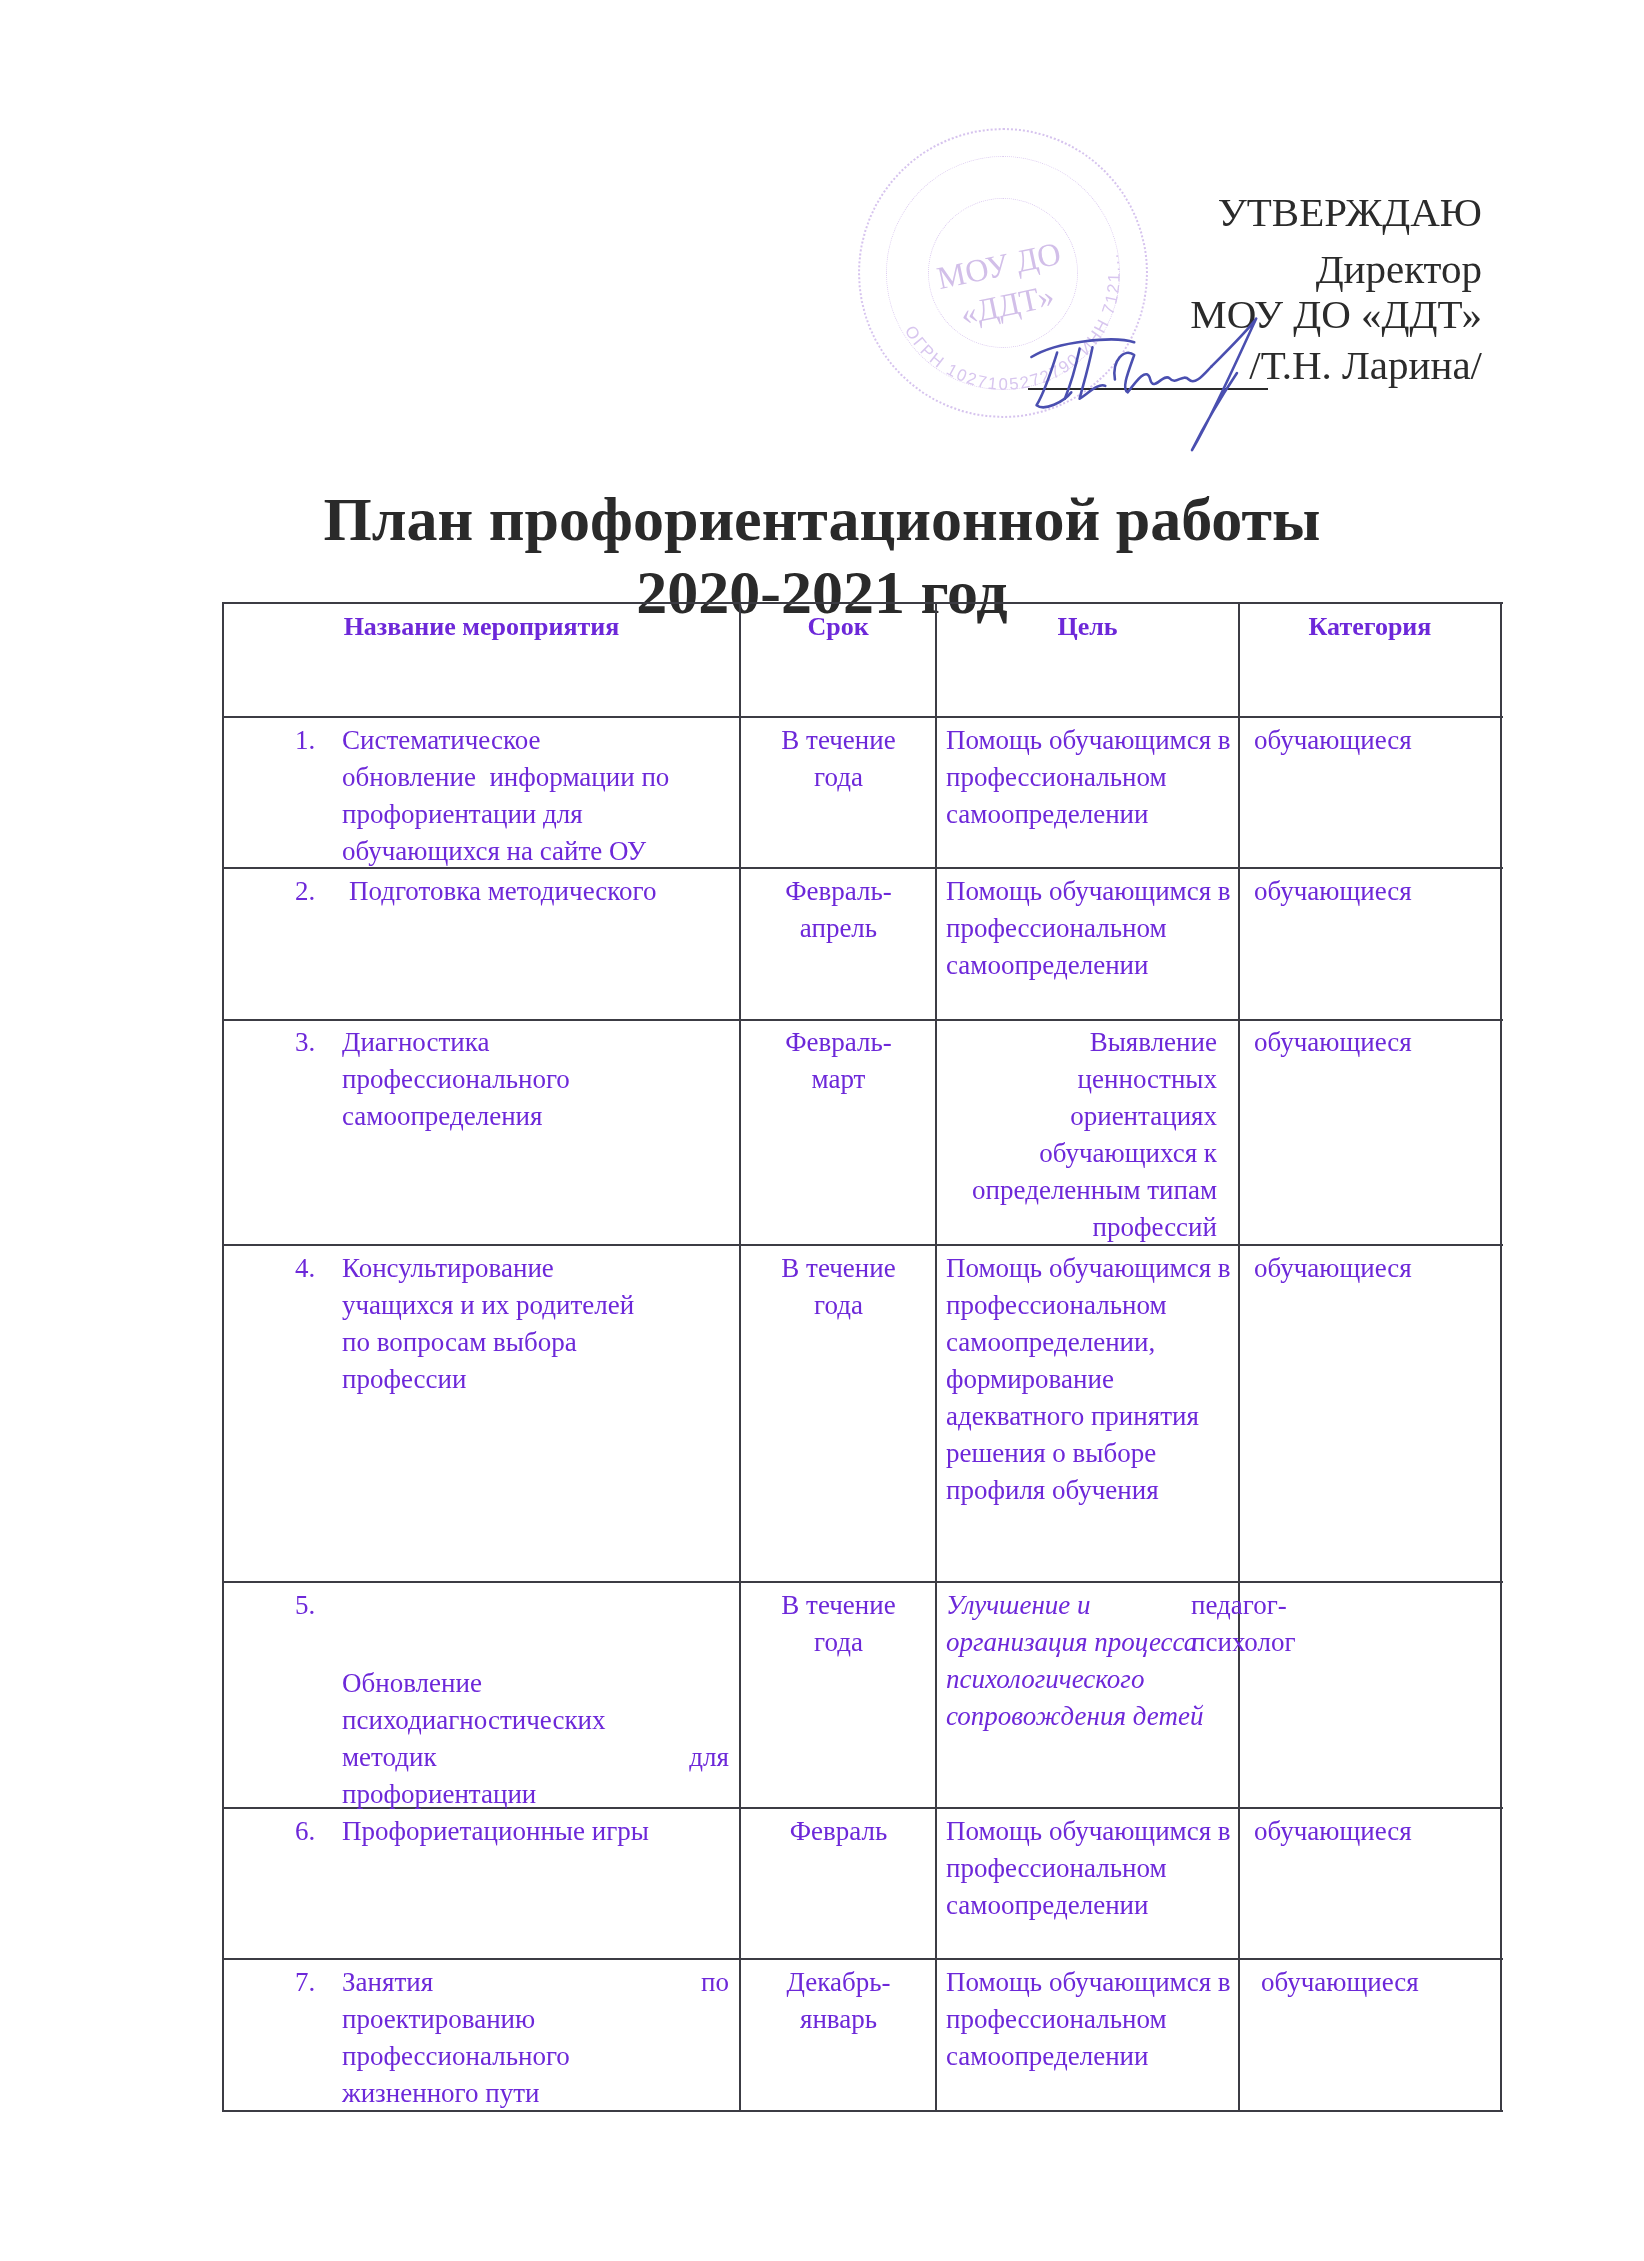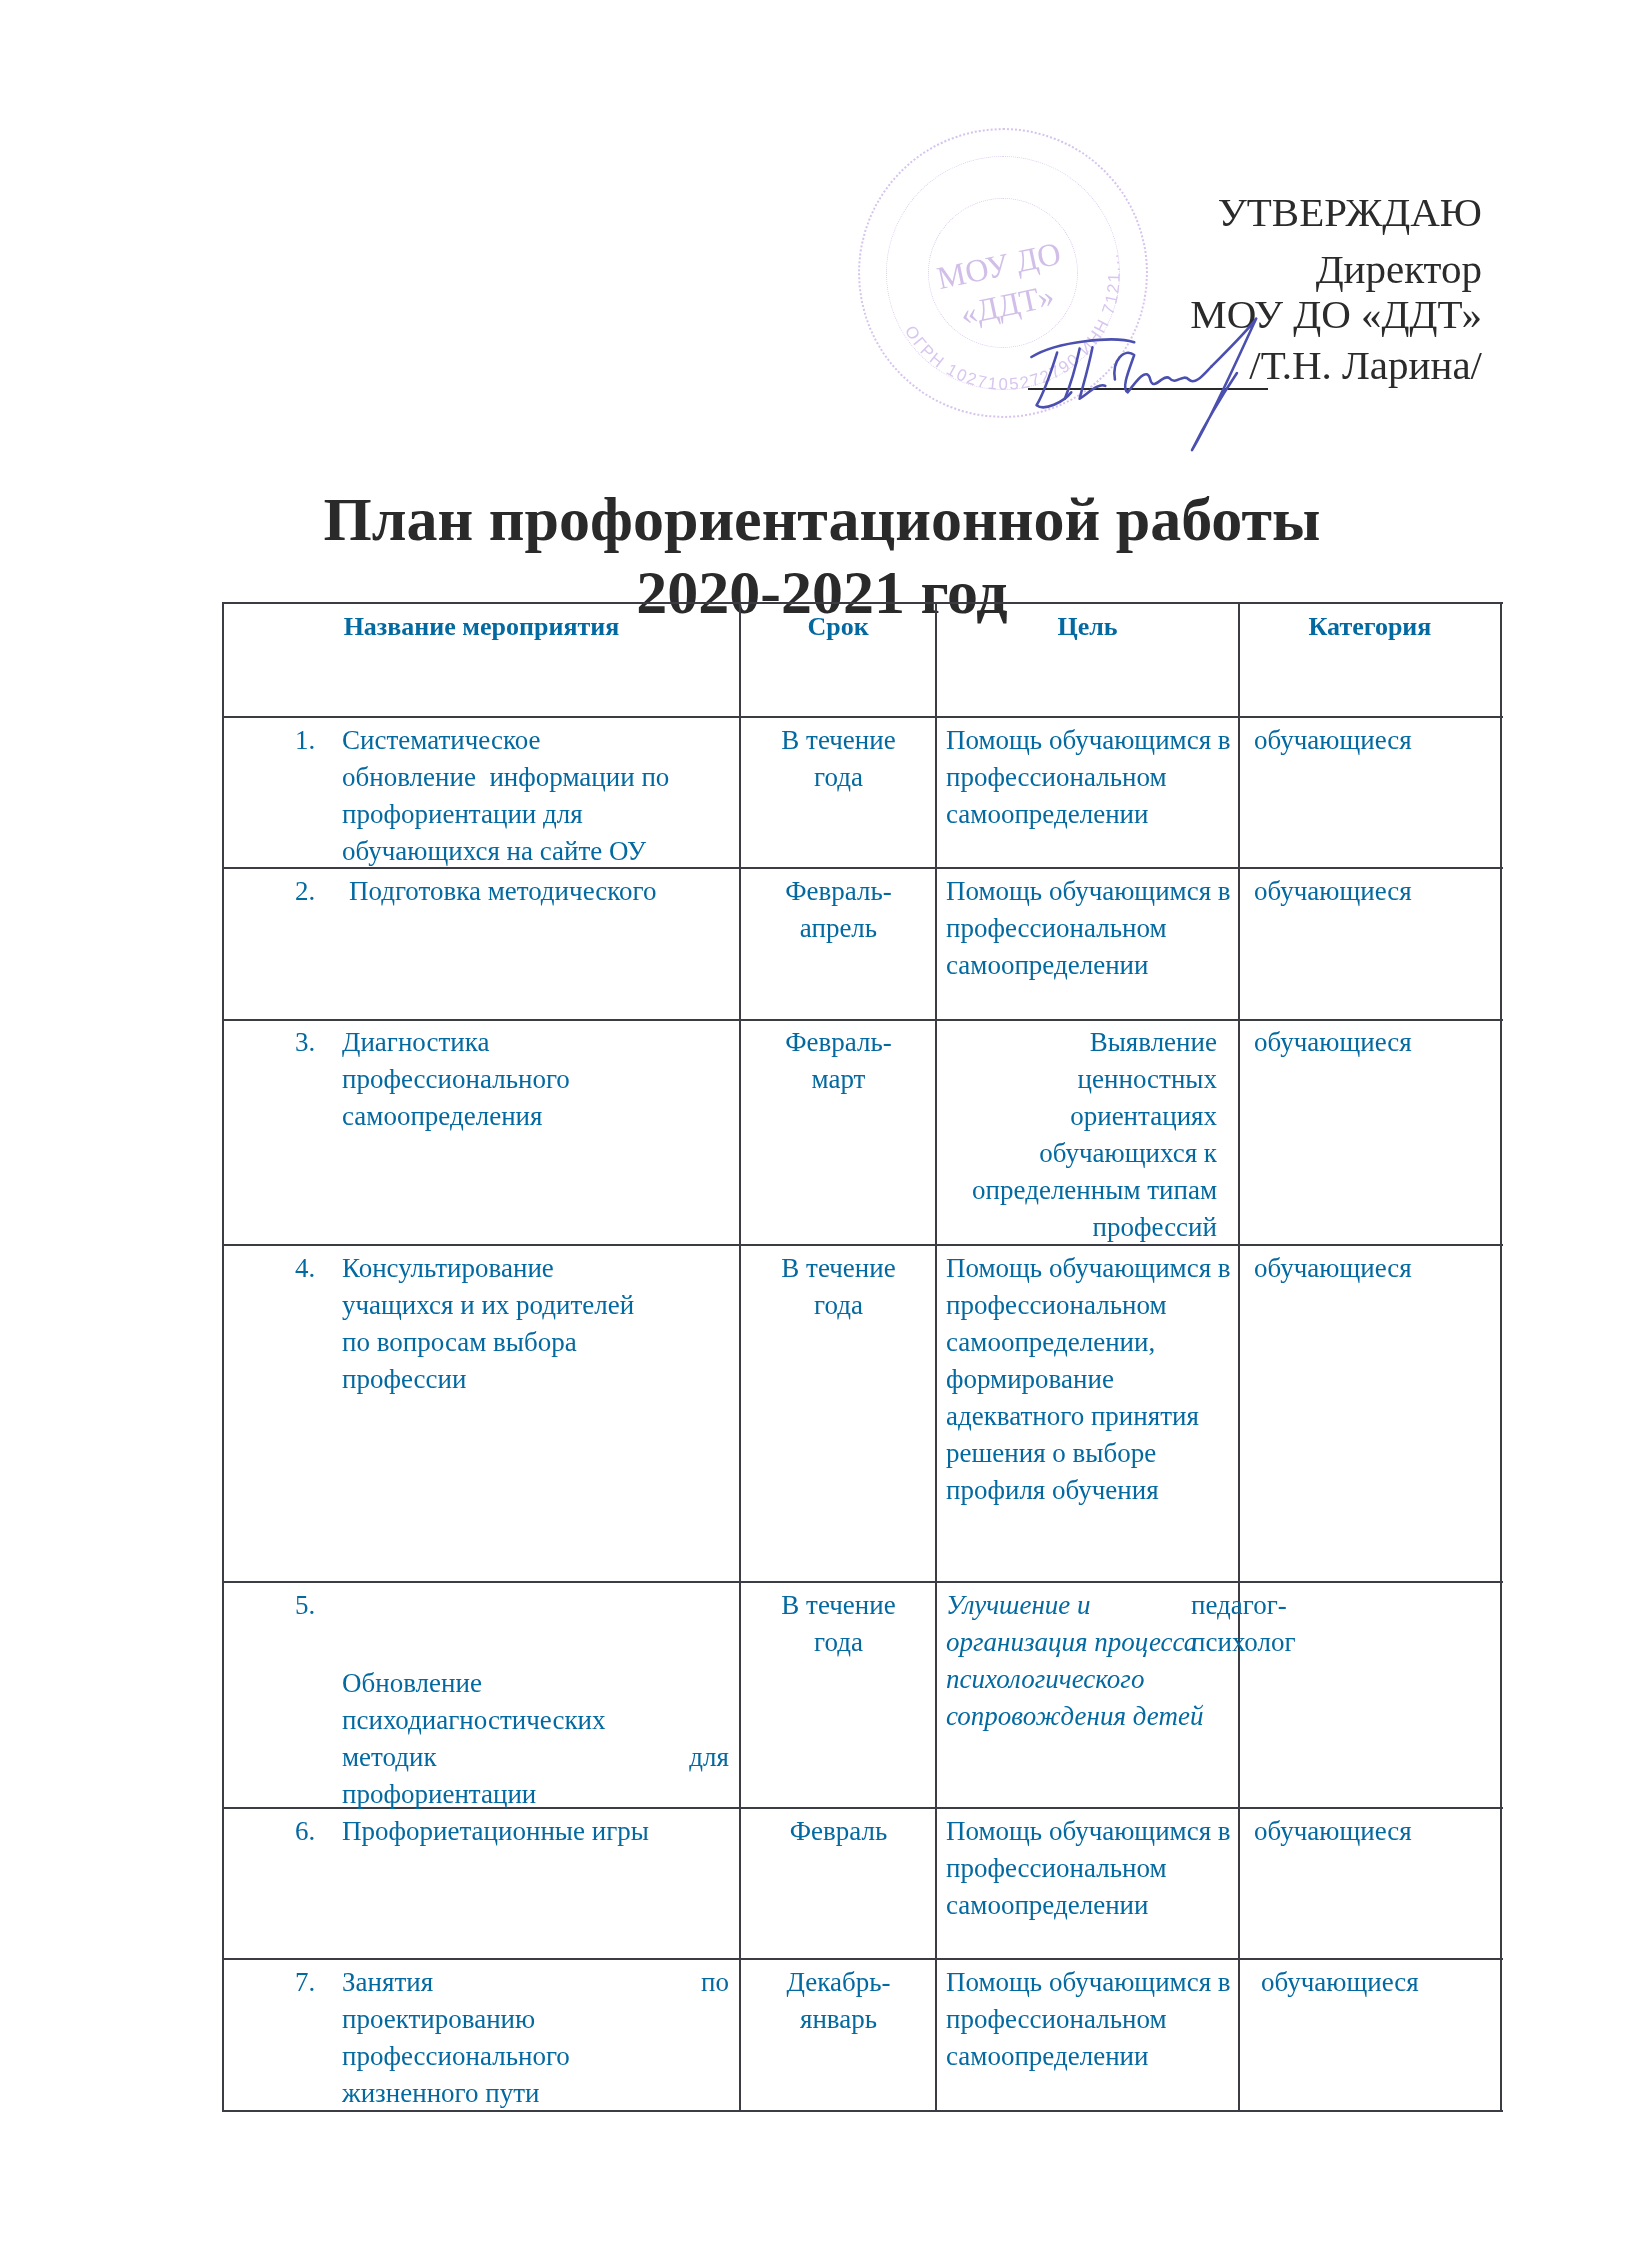--- a/index.html
+++ b/index.html
@@ -18,21 +18,21 @@
   .stamp .center { position:absolute; left:0; right:0; top:115px; text-align:center; font-size:32px; line-height:40px; color:#d2bfe9; font-family:"Liberation Serif", serif; transform:rotate(-12deg); }
   .stamp svg { position:absolute; left:0; top:0; }
 
   
   .signature { position:absolute; left:1018px; top:296px; }
 
   
   .title { position:absolute; left:0; width:1644px; text-align:center; font-weight:bold; font-size:62px; line-height:73px; color:#2a2a2a; }
   .hline { position:absolute; left:222px; width:1281px; height:1.9px; background:#3c3c44; }
   .vline { position:absolute; width:1.9px; background:#3c3c44; }
-  .cell { position:absolute; font-size:27px; line-height:37px; color:#0369a1; box-sizing:border-box; }
+  .cell { position:absolute; font-size:27px; line-height:37px; color:#6d28d9; box-sizing:border-box; }
   .hdr { font-weight:bold; text-align:center; font-size:26px; }
   .c2 { text-align:center; }
   .just-line { display:flex; justify-content:space-between; }
 </style>
 </head>
 <body>
 
 <div class="stamp">
   <div class="ring2"></div>
   <div class="ring3"></div>

